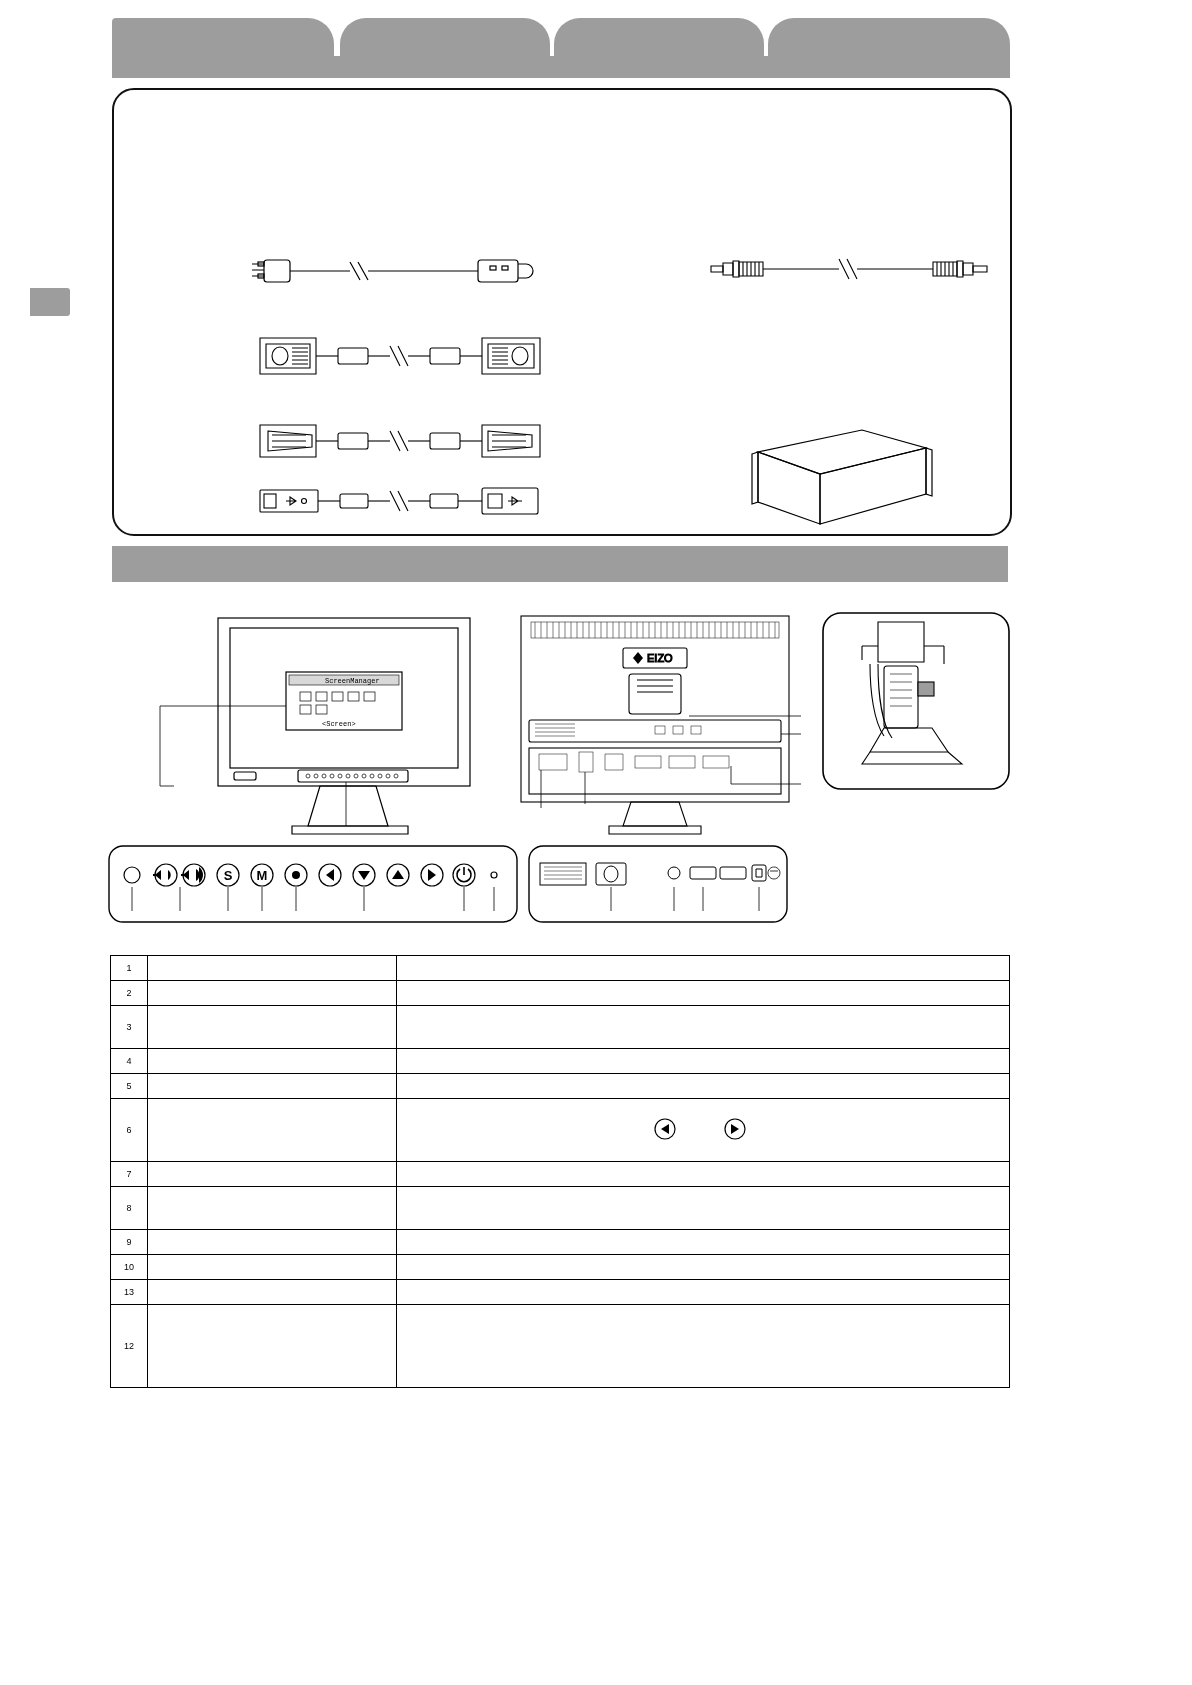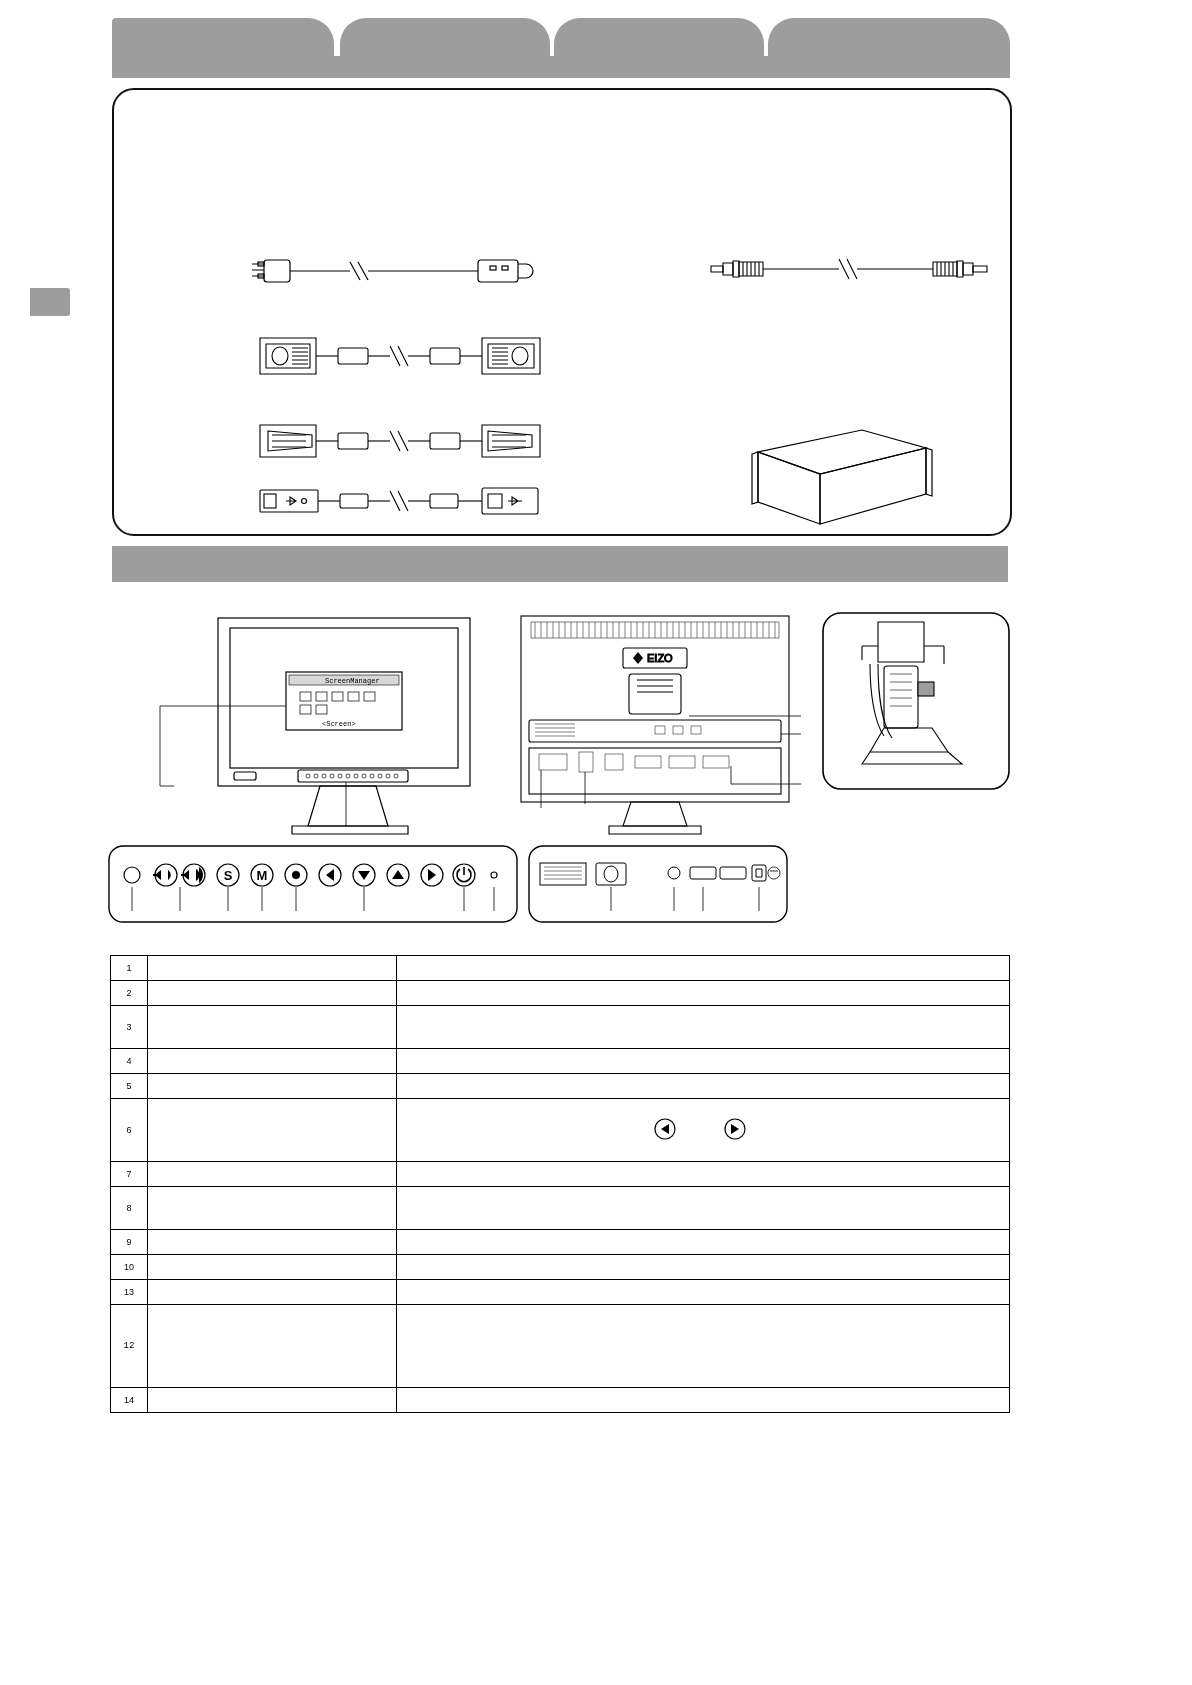--- a/index.html
+++ b/index.html
@@ -61,21 +61,21 @@
     height:22px;
     padding:1px 4px;
     font-size:9px;
     vertical-align:middle;
   }
   .tbl td.num { width:28px; text-align:center; }
   .tbl td.nm { width:240px; }
   .tbl td.ds { }
   .tbl tr.tall td { height:60px; }
   .tbl tr.tall2 td { height:40px; }
-  .tbl tr.tall3 td { height:80px;font-family:Liberation Mono, monospace; }
+  .tbl tr.tall3 td { height:80px; }
 
   .footer-left {
     position:absolute; left:8px; top:1662px; font-size:8px; color:#666;
   }
   .footer-right {
     position:absolute; right:8px; top:1662px; font-size:8px; color:#666;
   }
   .pagenum { position:absolute; left:34px; top:292px; font-size:10px; color:#fff; }
 </style>
 </head>
@@ -443,24 +443,19 @@
       <tr>
         <td class="num">13</td>
         <td class="nm"></td>
         <td class="ds"></td>
       </tr>
       <tr class="tall3">
         <td class="num">12</td>
         <td class="nm"></td>
         <td class="ds"></td>
       </tr>
-      <tr>
-        <td class="num">14</td>
-        <td class="nm"></td>
-        <td class="ds"></td>
-      </tr>
     </tbody>
   </table>
 
   <div class="footer-left"></div>
   <div class="footer-right"></div>
 
 </div>
 
 </body></html>

